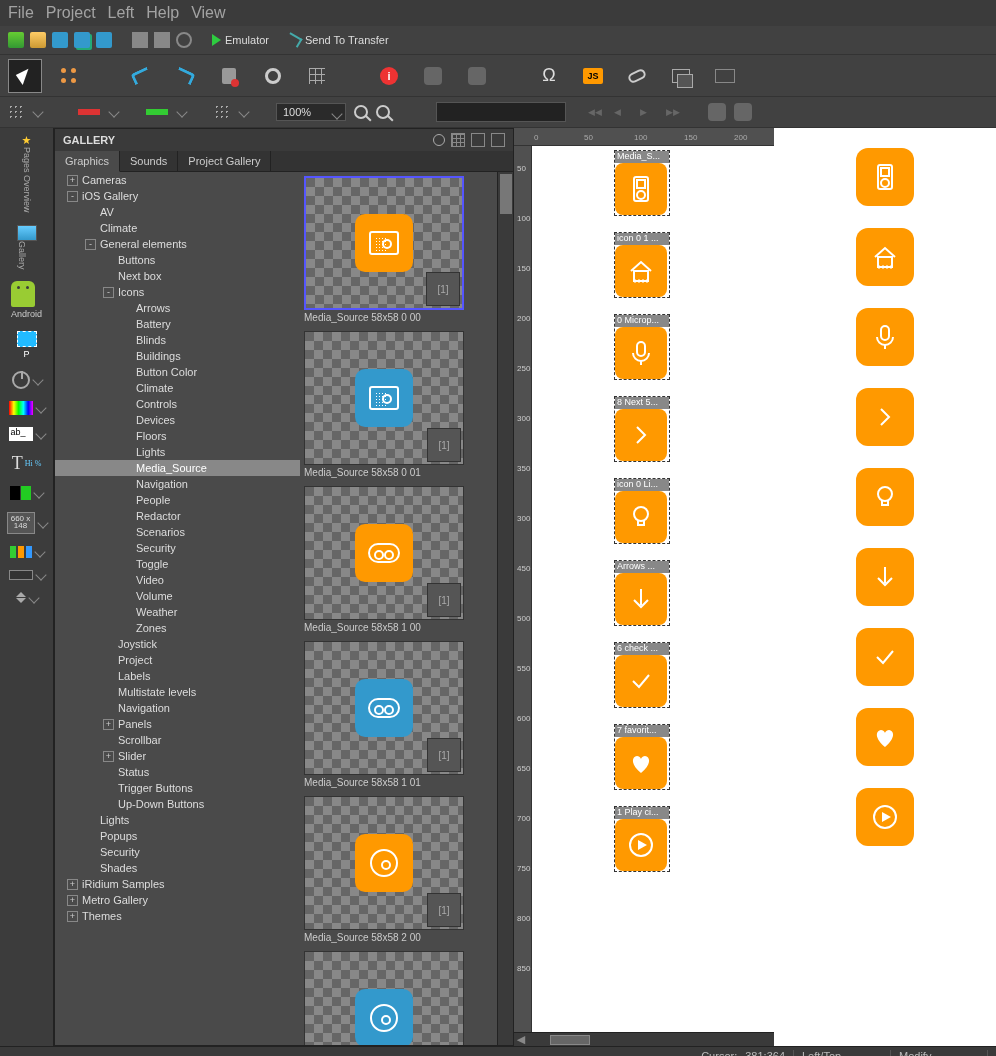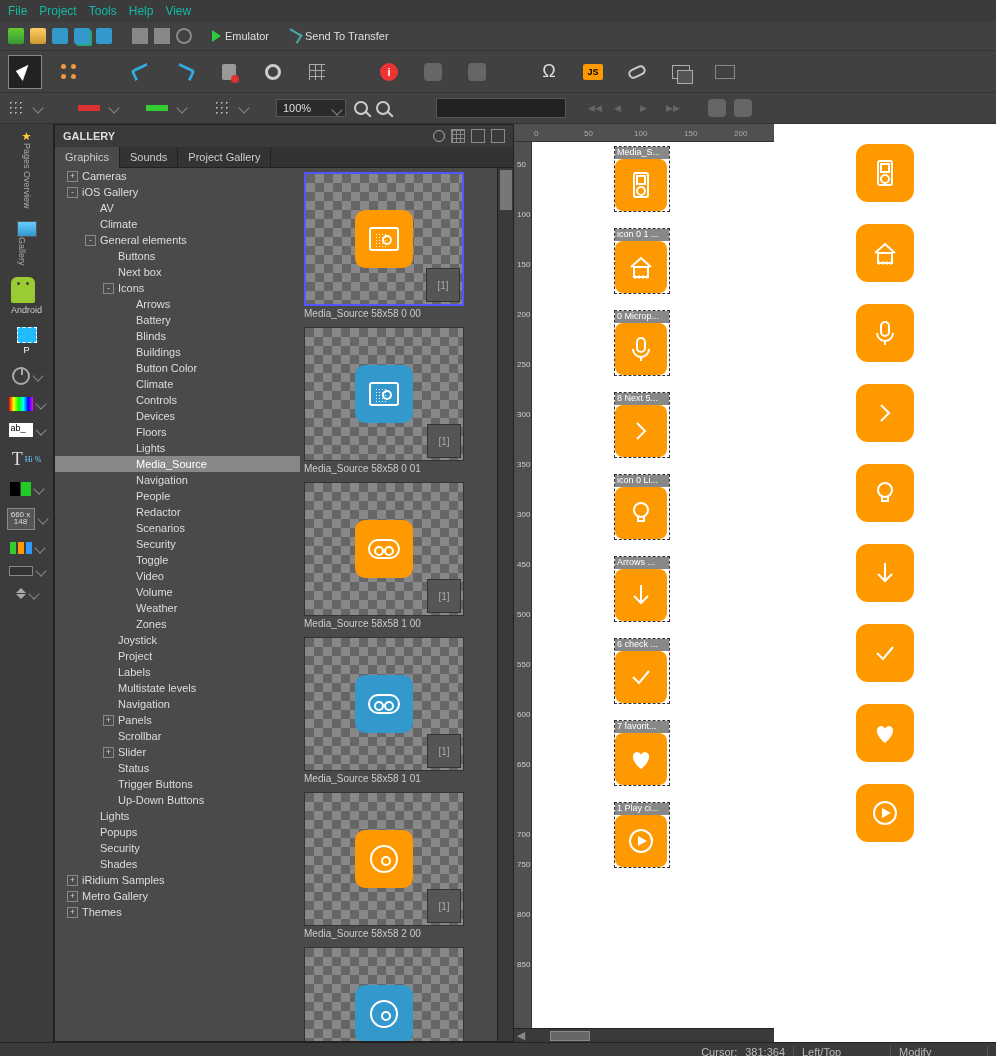--- a/index.html
+++ b/index.html
@@ -1,18 +1,18 @@
 <!DOCTYPE html>
 <html><head>
 <meta charset="utf-8">
 <style>
 * { margin: 0; padding: 0; box-sizing: border-box; }
 body { font-family: "Segoe UI", Tahoma, sans-serif; font-size: 11px; background: #444; color: #ccc; width: 996px; height: 1056px; overflow: hidden; user-select: none; }
 
-.menubar { display: flex; gap: 12px; padding: 4px 8px; background: #3b3b3b; color: #14b8a6; font-size: 12px; }
+.menubar { display: flex; gap: 12px; padding: 4px 8px; background: #3b3b3b; color: #a3a3a3; font-size: 16px; }
 .menubar span { cursor: default; }
 
 .toolbar1 { display: flex; gap: 6px; padding: 4px 8px; align-items: center; background: #414141; height: 28px; }
 .tb-ico { width: 16px; height: 16px; display: inline-block; }
 .btn-emu { display: flex; align-items: center; gap: 4px; color: #ddd; }
 .btn-emu .tri { width: 0; height: 0; border-left: 9px solid #2ecc40; border-top: 6px solid transparent; border-bottom: 6px solid transparent; }
 
 .toolbar2 { display: flex; gap: 10px; padding: 6px 8px; align-items: center; background: #414141; height: 42px; border-top: 1px solid #333; }
 .tool-slot { width: 34px; height: 34px; display: flex; align-items: center; justify-content: center; position: relative; }
 .tool-slot.sel { background: #222; border: 1px solid #888; }
@@ -131,21 +131,21 @@
 .statusbar { height:18px;background:#3a3a3a;border-top:1px solid #222;display:flex;align-items:center;padding:0 8px;gap:8px;font-size:11px;color:#bbb; }
 .statusbar .sep { width:1px;height:12px;background:#555; }
 .statusbar .fill { flex:1; }
 </style>
 </head>
 <body>
 
 <div class="menubar">
   <span>File</span>
   <span>Project</span>
-  <span>Tools</span>
+  <span>Left</span>
   <span>Help</span>
   <span>View</span>
 </div>
 
 <div class="toolbar1">
   <span class="tb-ico" style="background:linear-gradient(#6c3,#393);border-radius:2px;"></span>
   <span class="tb-ico" style="background:linear-gradient(#fc6,#c93);border-radius:2px;"></span>
   <span class="tb-ico" style="background:#39c;border-radius:2px;"></span>
   <span class="tb-ico" style="background:#39c;border-radius:2px;box-shadow:2px 2px 0 #2a7;"></span>
   <span class="tb-ico" style="background:#39c;border-radius:2px;position:relative;"></span>
@@ -646,21 +646,21 @@
             <div class="lbl" style="top: 168px;">200</div>
             <div class="lbl" style="top: 218px;">250</div>
             <div class="lbl" style="top: 268px;">300</div>
             <div class="lbl" style="top: 318px;">350</div>
             <div class="lbl" style="top: 368px;">300</div>
             <div class="lbl" style="top: 418px;">450</div>
             <div class="lbl" style="top: 468px;">500</div>
             <div class="lbl" style="top: 518px;">550</div>
             <div class="lbl" style="top: 568px;">600</div>
             <div class="lbl" style="top: 618px;">650</div>
-            <div class="lbl" style="top: 688px;">700</div>
+            <div class="lbl" style="top: 668px;">700</div>
             <div class="lbl" style="top: 718px;">750</div>
             <div class="lbl" style="top: 768px;">800</div>
             <div class="lbl" style="top: 818px;">850</div>
           </div>
         <div class="canvas" id="canvas">
             <div class="canvas-item" style="left: 82px; top: 4px; width: 56px;">
               <span class="ci-label">Media_S...</span>
               <div class="ci-icon">
                 <svg width="32" height="32" viewBox="0 0 32 32">
                   <rect x="9" y="4" width="14" height="24" rx="2" class="stroke"></rect>

